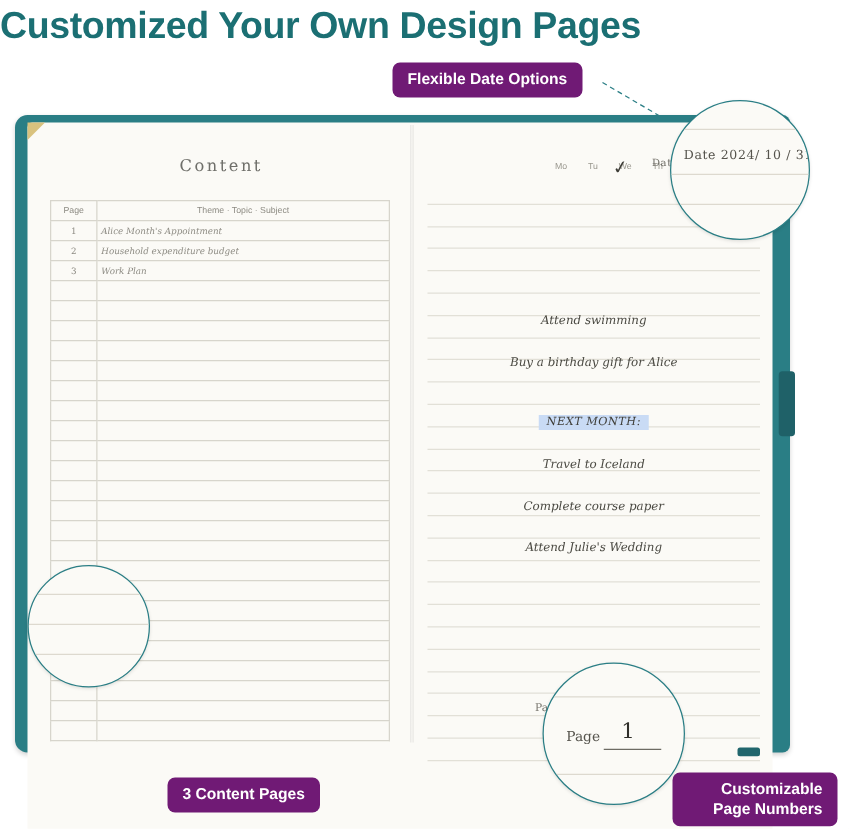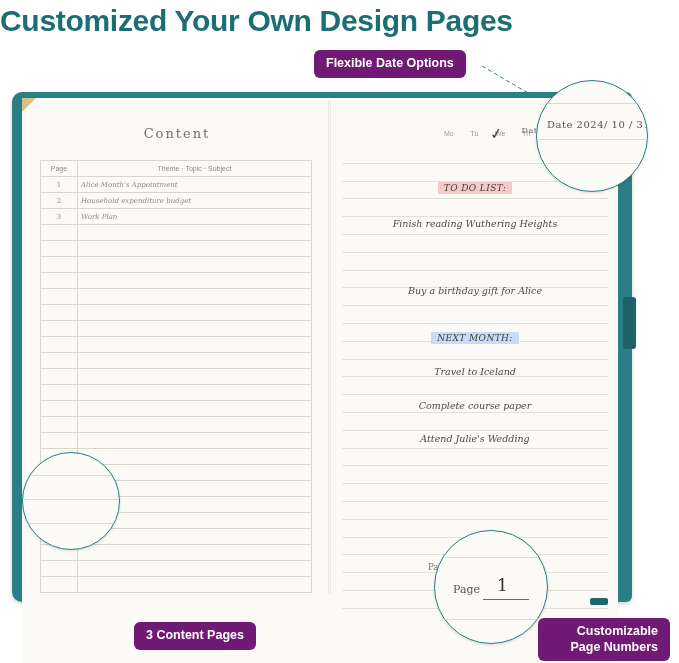--- a/index.html
+++ b/index.html
@@ -454,24 +454,21 @@
         <div class="rline"></div>
         <div class="rline"></div>
         <div class="rline"></div>
         <div class="rline"></div>
         <div class="rline"></div>
         <div class="rline"></div>
         <div class="rline"></div>
         <div class="rline"></div>
       </div>
 
-      <div class="entry" style="top:74px;">
-        <span class="hl hl-red">TO DO LIST:</span>
-      </div>
-      <div class="entry" style="top:110px;">Finish reading  Wuthering Heights</div>
+      <div class="entry" style="top:143px;">Attend swimming</div>
       <div class="entry" style="top:177px;">Buy a birthday gift for Alice</div>
 
       <div class="entry" style="top:224px;">
         <span class="hl hl-blue">NEXT MONTH:</span>
       </div>
       <div class="entry" style="top:258px;">Travel to Iceland</div>
       <div class="entry" style="top:292px;">Complete course paper</div>
       <div class="entry" style="top:325px;">Attend Julie's Wedding</div>
 
       <div class="page-num-label">Page</div>

